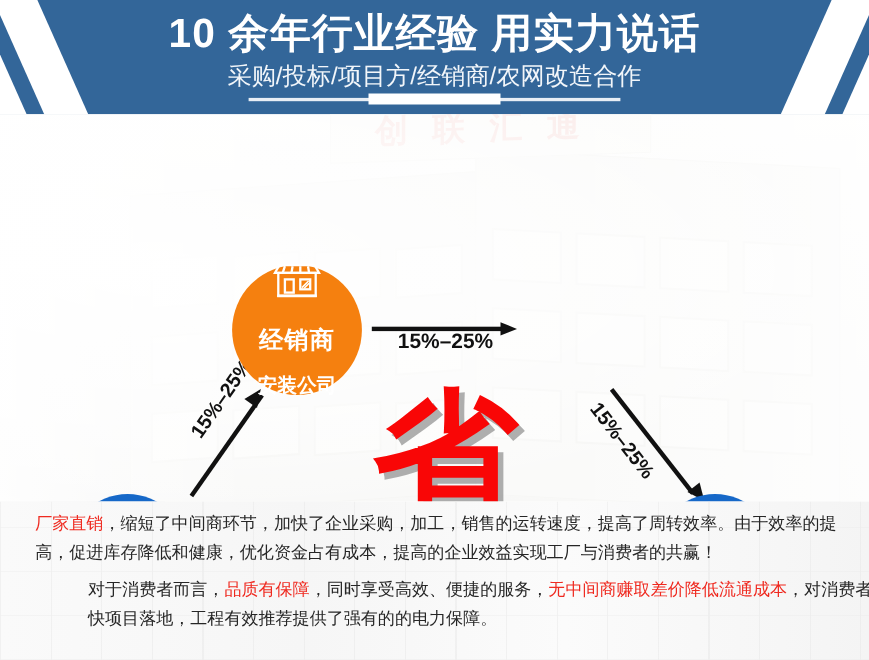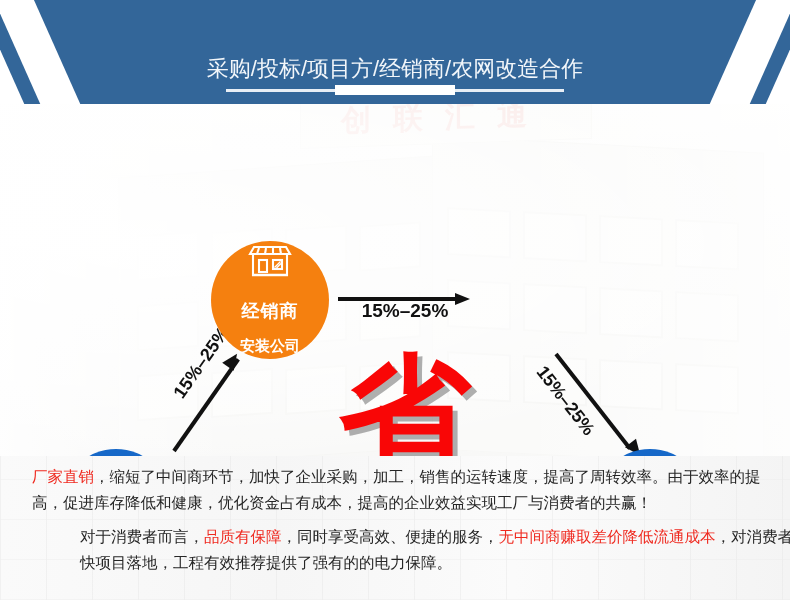--- a/index.html
+++ b/index.html
@@ -78,22 +78,22 @@
   }
 
   
   .node{position:absolute;border-radius:50%;display:flex;flex-direction:column;
         align-items:center;justify-content:center;color:#fff;text-align:center;}
   .node .ic{display:block;}
   .node .lbl{font-weight:bold;letter-spacing:1px;}
   .node .sub{font-weight:bold;}
 
   .node-dealer{left:211px;top:137px;width:118px;height:118px;background:#f5800f;}
-  .node-dealer .lbl{font-size:18px;margin-top:17px;}
-  .node-dealer .sub{font-size:15px;margin-top:14px;}
+  .node-dealer .lbl{font-size:22px;margin-top:17px;}
+  .node-dealer .sub{font-size:18px;margin-top:14px;}
   .node-bureau{left:476px;top:144px;width:104px;height:104px;background:#f5800f;}
   .node-bureau .lbl{font-size:21px;margin-top:3px;}
   .node-company{left:62px;top:345px;width:108px;height:108px;background:#1668c8;}
   .node-consumer{left:596px;top:345px;width:108px;height:108px;background:#1668c8;}
 
   
   .arrow-top{position:absolute;left:338px;top:189px;width:132px;height:12px;}
   .arr-line{position:absolute;left:0;top:4px;height:4px;background:#111;}
   .arr-head{
     position:absolute;top:0;width:0;height:0;
@@ -132,20 +132,21 @@
 <body>
 
 <div class="page">
 
   <div class="header">
     <div class="hdr-stripe hl1"></div>
     <div class="hdr-stripe hl2"></div>
     <div class="hdr-stripe hr1"></div>
     <div class="hdr-stripe hr2"></div>
     <div class="hdr-inner">
+      <div class="hdr-title">10 余年行业经验 用实力说话</div>
       <div class="hdr-sub">采购/投标/项目方/经销商/农网改造合作</div>
       <div class="hdr-rule"></div>
       <div class="hdr-rule-mid"></div>
     </div>
   </div>
 
   <div class="stage">
 
     <div class="bg">
       <div class="bg-sky"></div>

